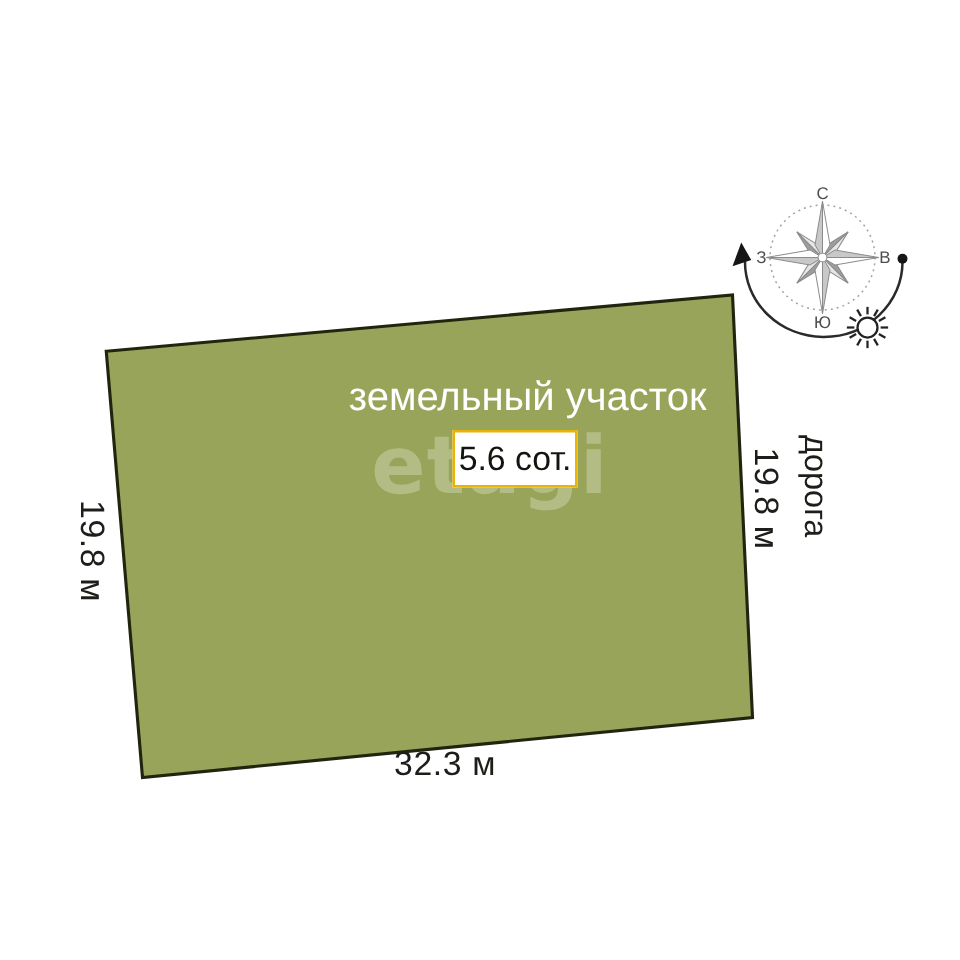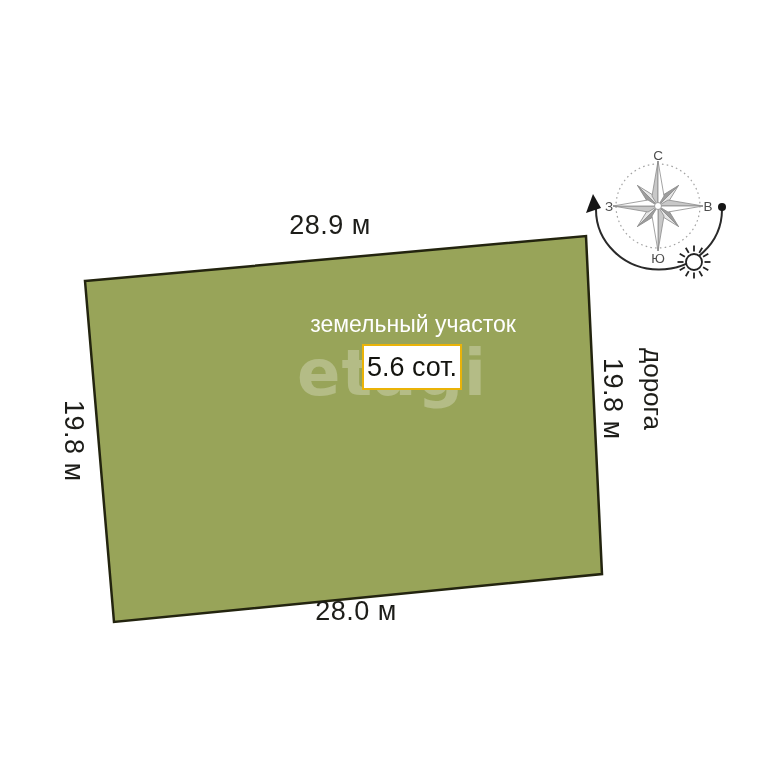--- a/index.html
+++ b/index.html
@@ -15,22 +15,22 @@
   .vert{writing-mode:vertical-rl;text-orientation:mixed;}
   .dim-top{left:270px;top:210px;width:120px;text-align:center;}
   .dim-bottom{left:296px;top:596px;width:120px;text-align:center;}
   .dim-left{left:58px;top:400px;height:96px;display:flex;align-items:center;}
   .dim-right{left:597px;top:358px;height:90px;display:flex;align-items:center;}
   .road-label{
     position:absolute;left:637px;top:348px;height:96px;display:flex;align-items:center;
     font-size:26px;color:#1d1d19;z-index:3;
   }
   .plot-name{
-    position:absolute;left:293px;top:299px;width:240px;text-align:center;
-    font-size:23px;color:#ffffff;z-index:3;white-space:nowrap;margin-top:12px;
+    position:absolute;left:279px;top:299px;width:240px;text-align:center;
+    font-size:32px;color:#ffffff;z-index:3;white-space:nowrap;
   }
   .watermark{
     position:absolute;left:297px;top:336px;z-index:2;
     font-size:64px;font-weight:700;letter-spacing:1px;
     color:rgba(255,255,255,0.27);font-family:"DejaVu Sans", sans-serif;
     user-select:none;
   }
   .area-box{
     position:absolute;left:362px;top:344px;width:100px;height:46px;
     background:#ffffff;border:2px solid #eab308;box-sizing:border-box;
@@ -115,22 +115,21 @@
 
       <text class="cdir" x="0" y="-51">С</text>
       <text class="cdir" x="50" y="0">В</text>
       <text class="cdir" x="0" y="52">Ю</text>
       <text class="cdir" x="-49" y="0">З</text>
     </g>
   </svg>
 
   <div class="watermark">etagi</div>
 
-  <div class="dim-label dim-top">28.9 м</div>
-  <div class="dim-label dim-bottom">28.0 м</div>
+  <div class="dim-label dim-bottom">32.3 м</div>
   <div class="dim-label dim-left vert">19.8 м</div>
   <div class="dim-label dim-right vert">19.8 м</div>
 
   <div class="road-label vert">дорога</div>
 
   <div class="plot-name">земельный участок</div>
 
   <div class="area-box">
     <span>5.6 сот.</span>
   </div>

